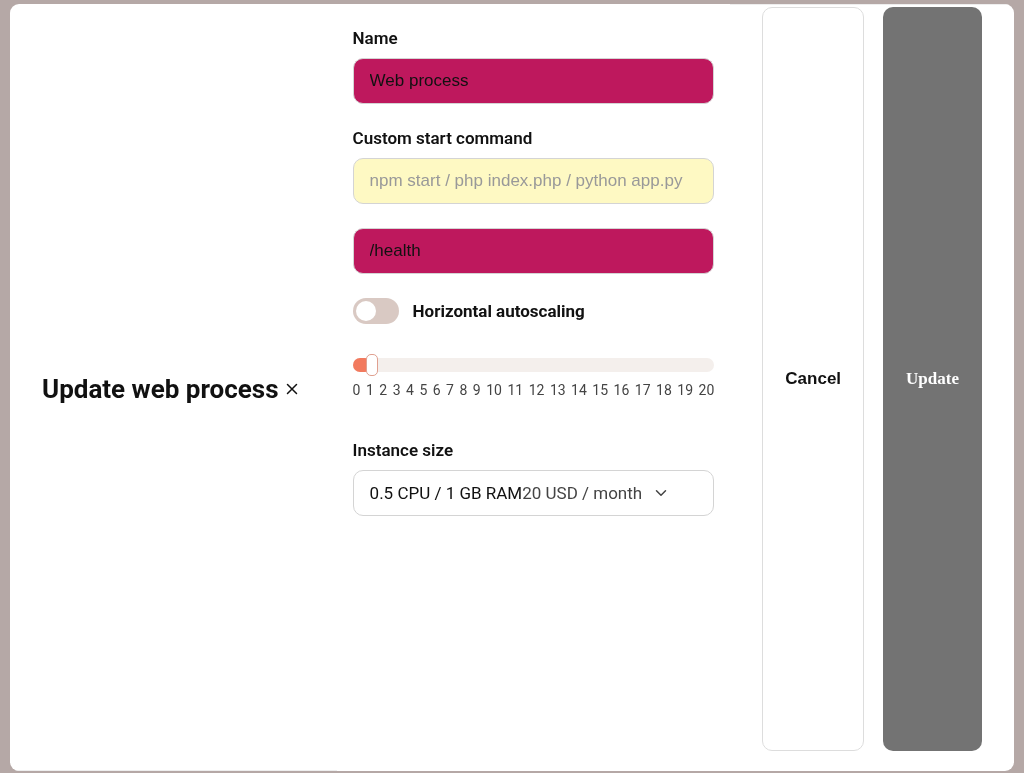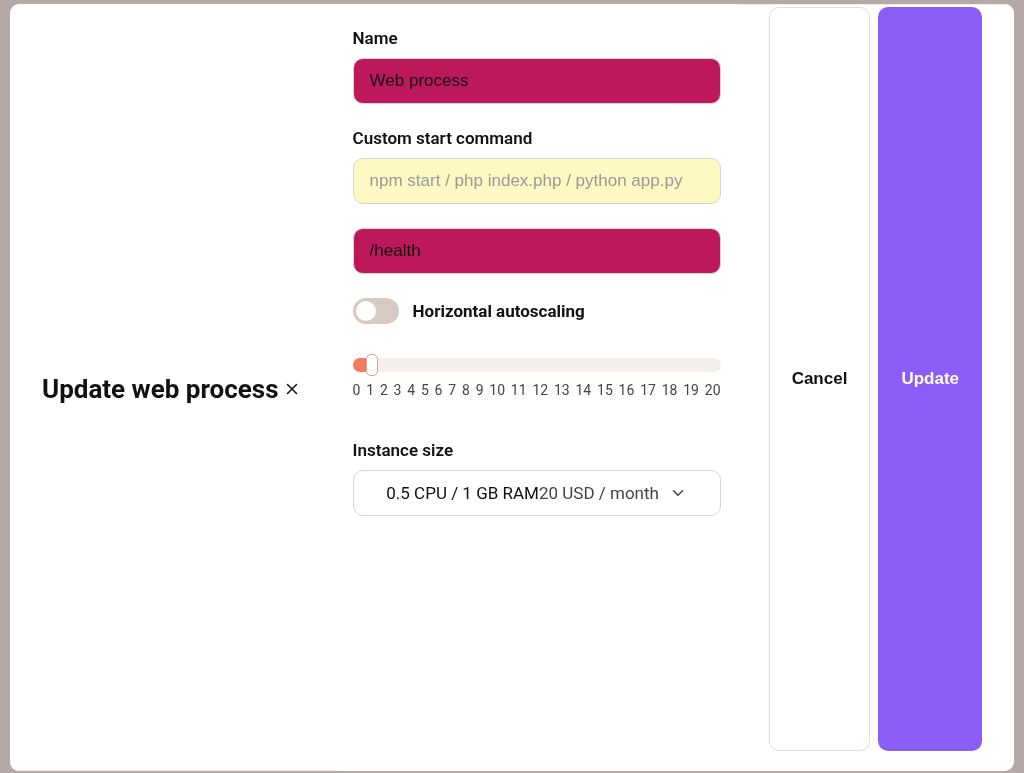--- a/index.html
+++ b/index.html
@@ -134,21 +134,21 @@
       display: flex;
       justify-content: space-between;
       margin-top: 10px;
       font-size: 14px;
       color: #444;
     }
     .select-wrap {
       position: relative;
       display: flex;
       align-items: center;
-      justify-content: center;
+      justify-content: flex-start;
       border: 1px solid #d4d4d4;
       border-radius: 10px;
       padding: 12px 16px;
       cursor: pointer;
     }
     .select-left {
       font-size: 17px;
       color: #111;
     }
     .select-right {
@@ -157,38 +157,39 @@
       gap: 10px;
       font-size: 17px;
       color: #444;
     }
     .chev { width: 18px; height: 18px; }
     .modal-footer {
       border-top: 1px solid #eee;
       padding: 2px 32px 20px;
       display: flex;
       justify-content: space-between;
-      gap: 8px;
+      gap: 19px;
     }
     .btn {
       padding: 12px 22px;
       border-radius: 10px;
       font-size: 17px;
       font-weight: 600;
       cursor: pointer;
       border: 1px solid transparent;
     }
     .btn-secondary {
       background: #fff;
       border-color: #ddd;
       color: #111;
     }
     .btn-primary {
-      background: #8b5cf6;
+      background: #737373;
       color: #fff;
+      font-family: Liberation Serif, serif;
     }
   </style>
 </head>
 <body>
 
 <div class="modal">
 
   <div class="modal-header">
     <h1 class="modal-title">Update web process</h1>
     <button class="close-btn">

